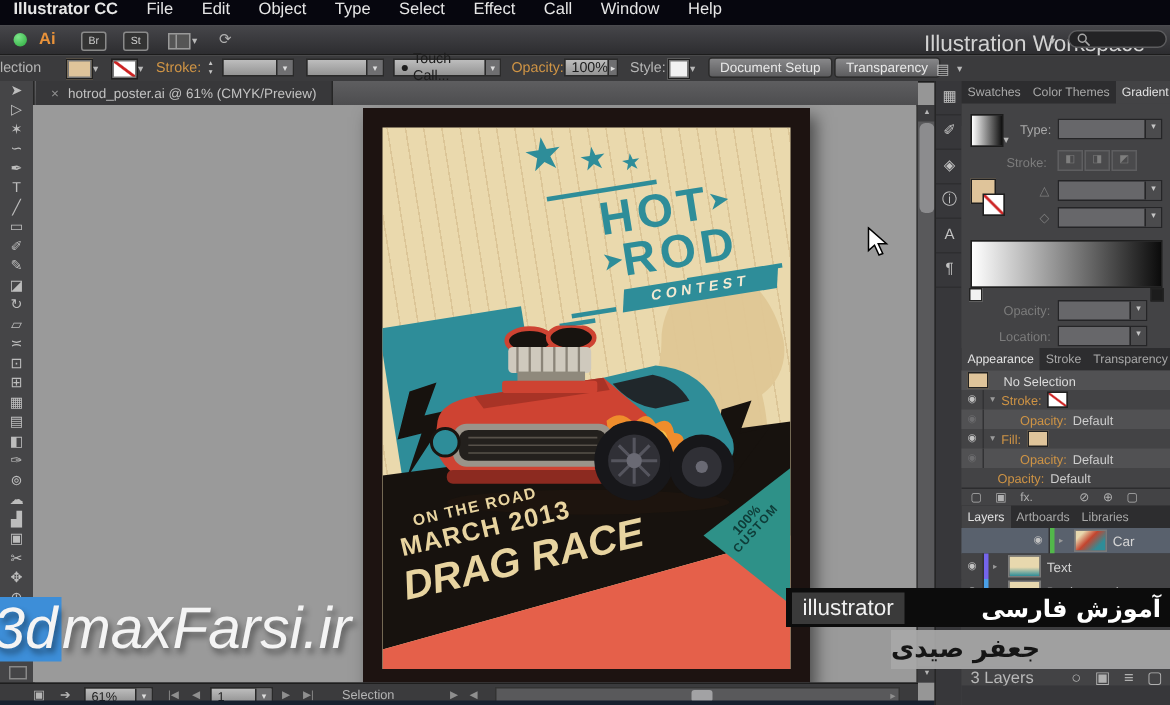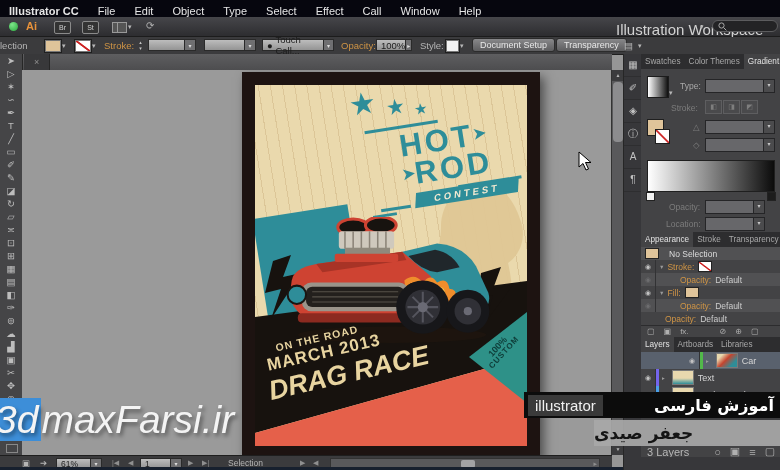--- a/index.html
+++ b/index.html
@@ -3,21 +3,21 @@
 <meta charset="utf-8">
 <style>
   html,body{margin:0;padding:0;background:#222;}
   #app{position:relative;width:780px;height:470px;overflow:hidden;
        font-family:"Liberation Sans",sans-serif;font-size:10px;color:#c8c8c8;
        background:#969696;-webkit-font-smoothing:antialiased;}
   .abs{position:absolute;}
   .fa{font-family:"DejaVu Sans",sans-serif;direction:rtl;}
 
   
-  #menubar{left:0;top:0;width:780px;height:17px;background:#06060e;display:flex;align-items:flex-end;
+  #menubar{left:0;top:0;width:780px;height:17px;background:#06060e;display:flex;align-items:flex-start;
            gap:19px;padding-left:9px;box-sizing:border-box;color:#e6e6e6;font-size:11px;}
   #menubar .appname{font-weight:bold;}
   #menubar .mi{cursor:default;}
 
   
   #appbar{left:0;top:17px;width:780px;height:19px;background:linear-gradient(#46464a,#2d2d30);
           border-bottom:1px solid #1c1c1c;}
   .dot{left:9px;top:5px;width:9px;height:9px;border-radius:50%;background:radial-gradient(circle at 35% 30%,#7de68a,#2aa83c);}
   .ailogo{left:26px;top:3px;color:#e8923a;font-weight:bold;font-size:11px;}
   .badge{top:4px;width:15px;height:11px;border:1px solid #8a8a8a;border-radius:2px;background:#333;
@@ -217,20 +217,21 @@
     <span class="ddg abs" style="left:460px;top:5px;">▾</span>
     <span class="btn abs" style="left:472px;">Document Setup</span>
     <span class="btn abs" style="left:556px;">Transparency</span>
     <span class="lbl abs" style="left:624px;">▤</span>
     <span class="ddg abs" style="left:638px;top:5px;">▾</span>
   </div>
 
   <div id="tabbar" class="abs">
     <div id="doctab" class="abs">
       <span class="x">×</span>
+      <span>hotrod_poster.ai @ 61% (CMYK/Preview)</span>
     </div>
   </div>
 
   <div id="tools" class="abs">
     <div class="tool">➤</div>
     <div class="tool">▷</div>
     <div class="tool">✶</div>
     <div class="tool">∽</div>
     <div class="tool">✒</div>
     <div class="tool">T</div>

